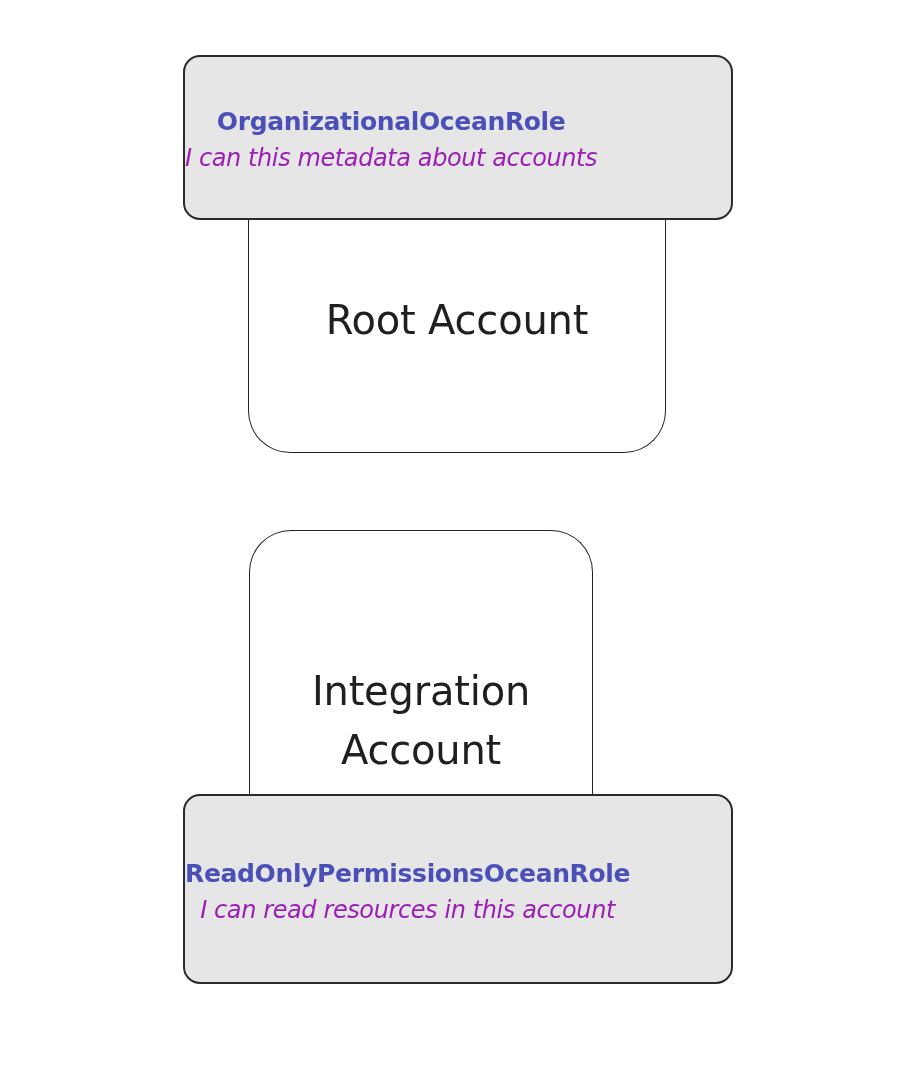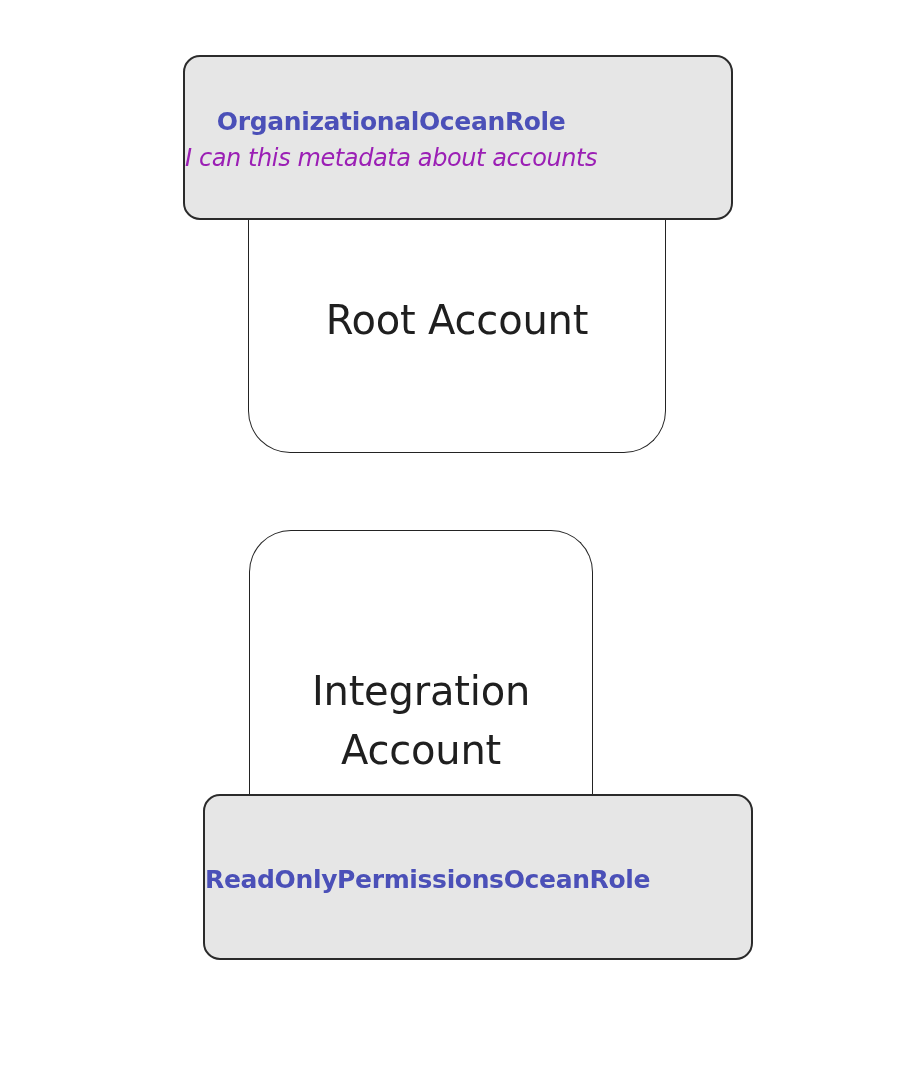--- a/index.html
+++ b/index.html
@@ -86,22 +86,21 @@
     left: 183px;
     top: 55px;
     width: 550px;
     height: 165px;
   }
 
   #readonly-role-card {
     left: 183px;
     top: 794px;
     width: 550px;
-    height: 166px;
-    margin-left: 20px;
+    height: 190px;
   }
 
   .role-name {
     color: #4b50b8;
     font-family: "DejaVu Sans", sans-serif;
     font-size: 25px;
     font-weight: 700;
     letter-spacing: -0.35px;
     line-height: 1.2;
     text-align: center;
@@ -148,16 +147,17 @@
   </div>
 
   <div class="account-box" id="integration-account-box">
     <div class="account-label" id="integration-account-label">Integration
 Account</div>
   </div>
 
   <div class="role-card" id="readonly-role-card">
     <div class="card-text">
       <div class="role-name">ReadOnlyPermissionsOceanRole</div>
+      <div class="role-description">I can read resources in this account</div>
     </div>
   </div>
 
 </div>
 
 </body></html>

